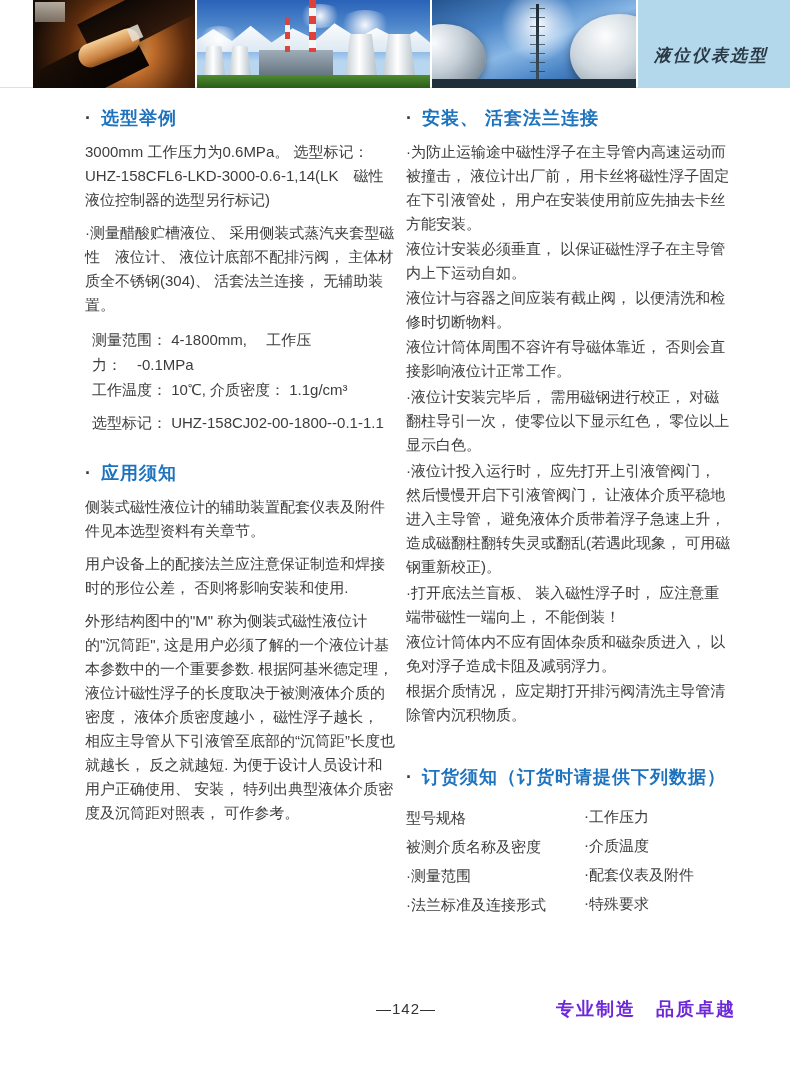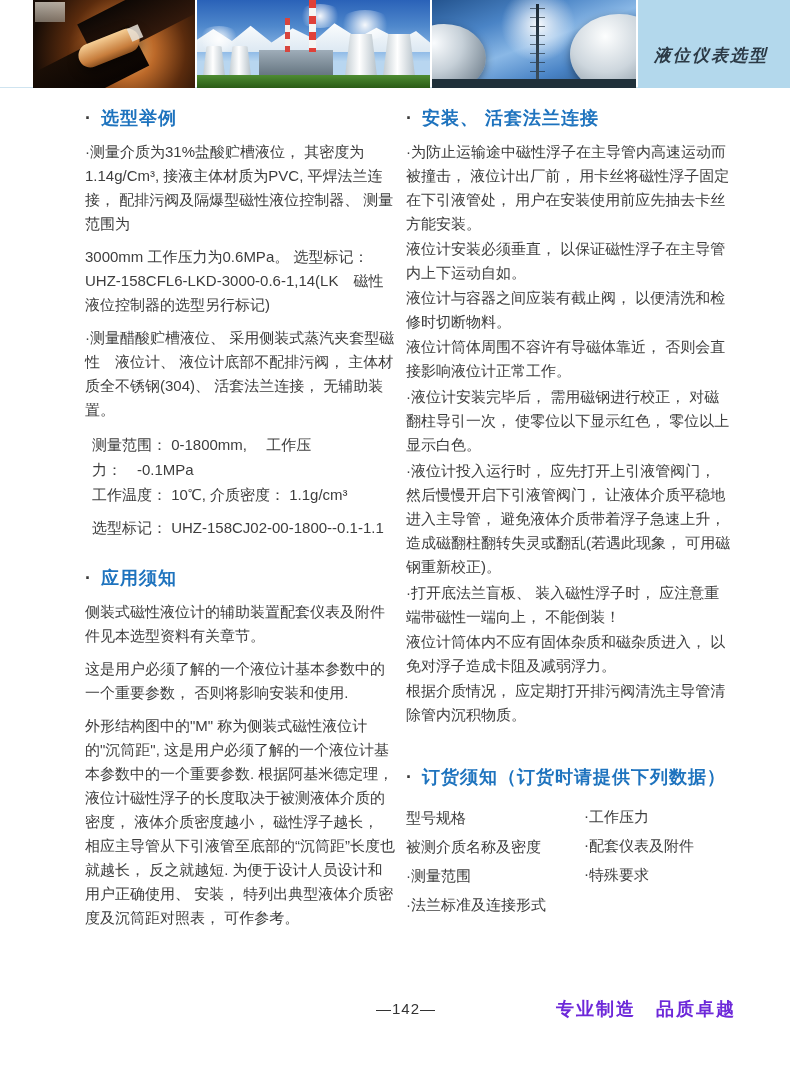--- a/index.html
+++ b/index.html
@@ -125,35 +125,34 @@
     </div>
   </header>
 
   <main class="content">
 
     <section class="col col-left">
       <h2 class="sec-head">
         <span class="head-bullet">·</span>
         <span class="head-text">选型举例</span>
       </h2>
-      <p class="body-p">·测量介质为31%盐酸贮槽液位， 其密度为1.14g/Cm³, 接液主体材质为PVC, 平焊法兰连接， 配排污阀及隔爆型磁性液位控制器、 测量范围为</p>
       <p class="body-p">3000mm 工作压力为0.6MPa。 选型标记： UHZ-158CFL6-LKD-3000-0.6-1,14(LK　磁性液位控制器的选型另行标记)</p>
       <p class="body-p">·测量醋酸贮槽液位、 采用侧装式蒸汽夹套型磁性　液位计、 液位计底部不配排污阀， 主体材质全不锈钢(304)、 活套法兰连接， 无辅助装置。</p>
       <div class="spec-block">
-        <div class="spec-line">测量范围： 0-1800mm,　 工作压力：　-0.1MPa</div>
+        <div class="spec-line">测量范围： 4-1800mm,　 工作压力：　-0.1MPa</div>
         <div class="spec-line">工作温度： 10℃, 介质密度： 1.1g/cm³</div>
         <div class="spec-line mark">选型标记： UHZ-158CJ02-00-1800--0.1-1.1</div>
       </div>
 
       <h2 class="sec-head app-head">
         <span class="head-bullet">·</span>
         <span class="head-text">应用须知</span>
       </h2>
       <p class="body-p">侧装式磁性液位计的辅助装置配套仪表及附件件见本选型资料有关章节。</p>
-      <p class="body-p">这是用户必须了解的一个液位计基本参数中的一个重要参数， 否则将影响安装和使用.</p>
+      <p class="body-p">用户设备上的配接法兰应注意保证制造和焊接时的形位公差， 否则将影响安装和使用.</p>
       <p class="body-p">外形结构图中的"M" 称为侧装式磁性液位计的"沉筒距", 这是用户必须了解的一个液位计基本参数中的一个重要参数. 根据阿基米德定理， 液位计磁性浮子的长度取决于被测液体介质的密度， 液体介质密度越小， 磁性浮子越长， 相应主导管从下引液管至底部的“沉筒距”长度也就越长， 反之就越短. 为便于设计人员设计和用户正确使用、 安装， 特列出典型液体介质密度及沉筒距对照表， 可作参考。</p>
     </section>
 
     <section class="col col-right">
       <h2 class="sec-head">
         <span class="head-bullet">·</span>
         <span class="head-text">安装、 活套法兰连接</span>
       </h2>
       <p class="body-p bulleted">·为防止运输途中磁性浮子在主导管内高速运动而被撞击， 液位计出厂前， 用卡丝将磁性浮子固定在下引液管处， 用户在安装使用前应先抽去卡丝方能安装。</p>
       <p class="body-p">液位计安装必须垂直， 以保证磁性浮子在主导管内上下运动自如。</p>
@@ -171,20 +170,21 @@
       </h2>
       <div class="order-list">
         <div class="order-col order-col-a">
           <div class="order-item">型号规格</div>
           <div class="order-item">被测介质名称及密度</div>
           <div class="order-item">·测量范围</div>
           <div class="order-item">·法兰标准及连接形式</div>
         </div>
         <div class="order-col order-col-b">
           <div class="order-item">·工作压力</div>
+          <div class="order-item">·介质温度</div>
           <div class="order-item">·配套仪表及附件</div>
           <div class="order-item">·特殊要求</div>
         </div>
       </div>
     </section>
 
   </main>
 
   <span class="page-number">—142—</span>
   <span class="slogan">专业制造　品质卓越</span>

